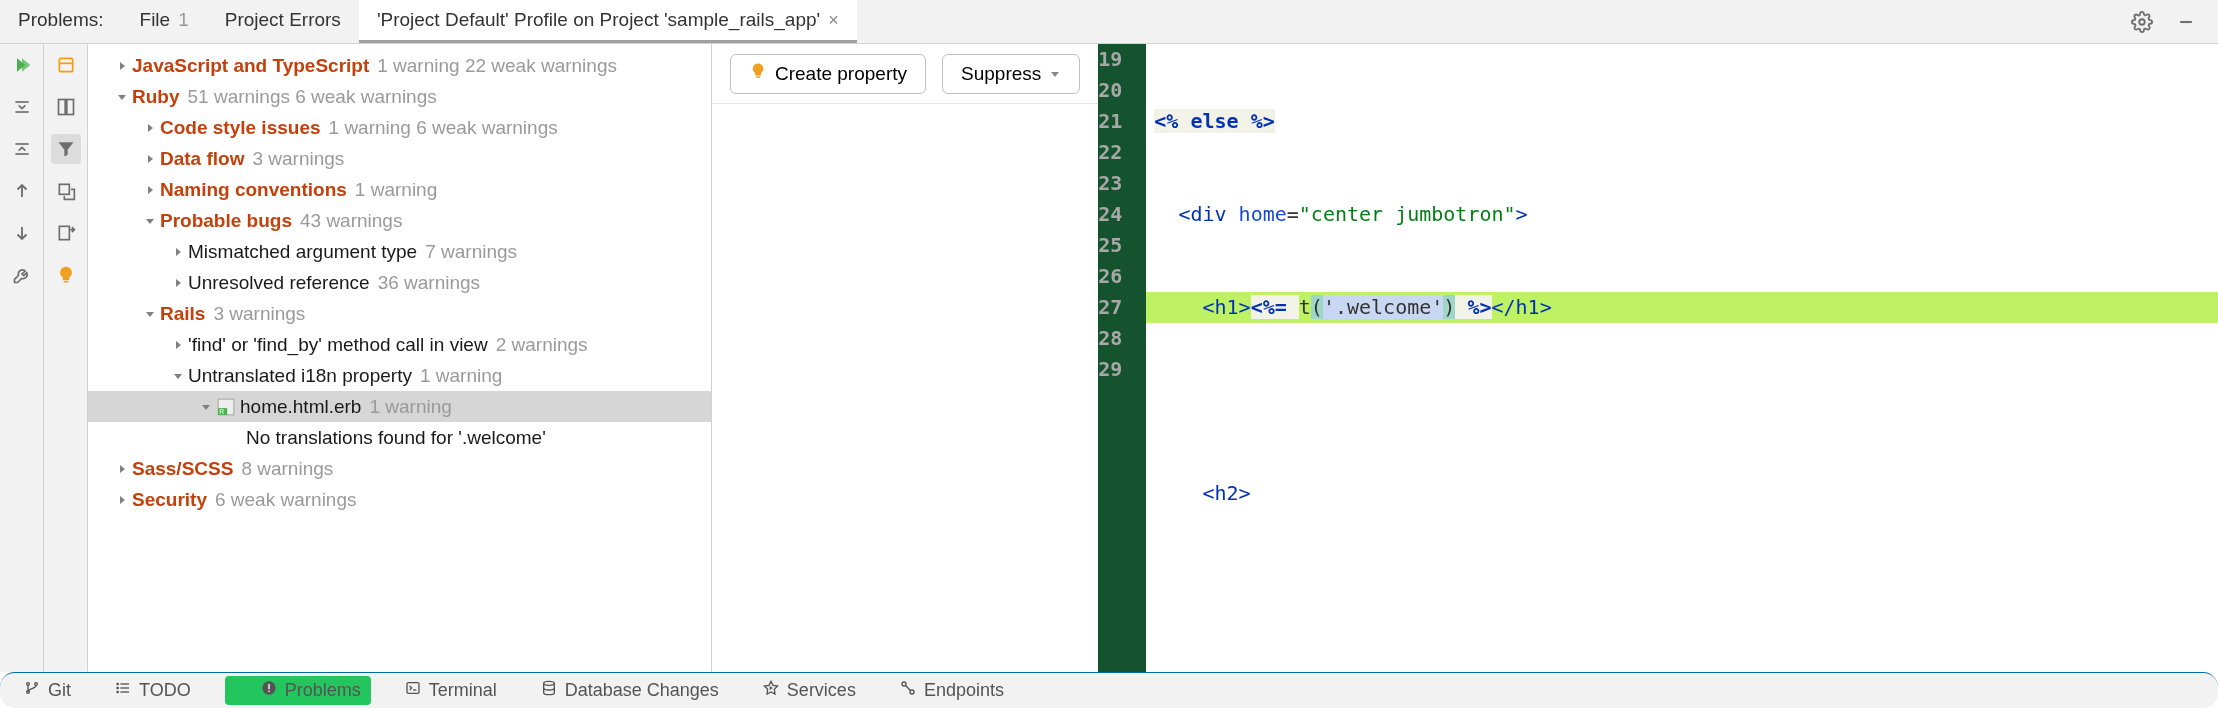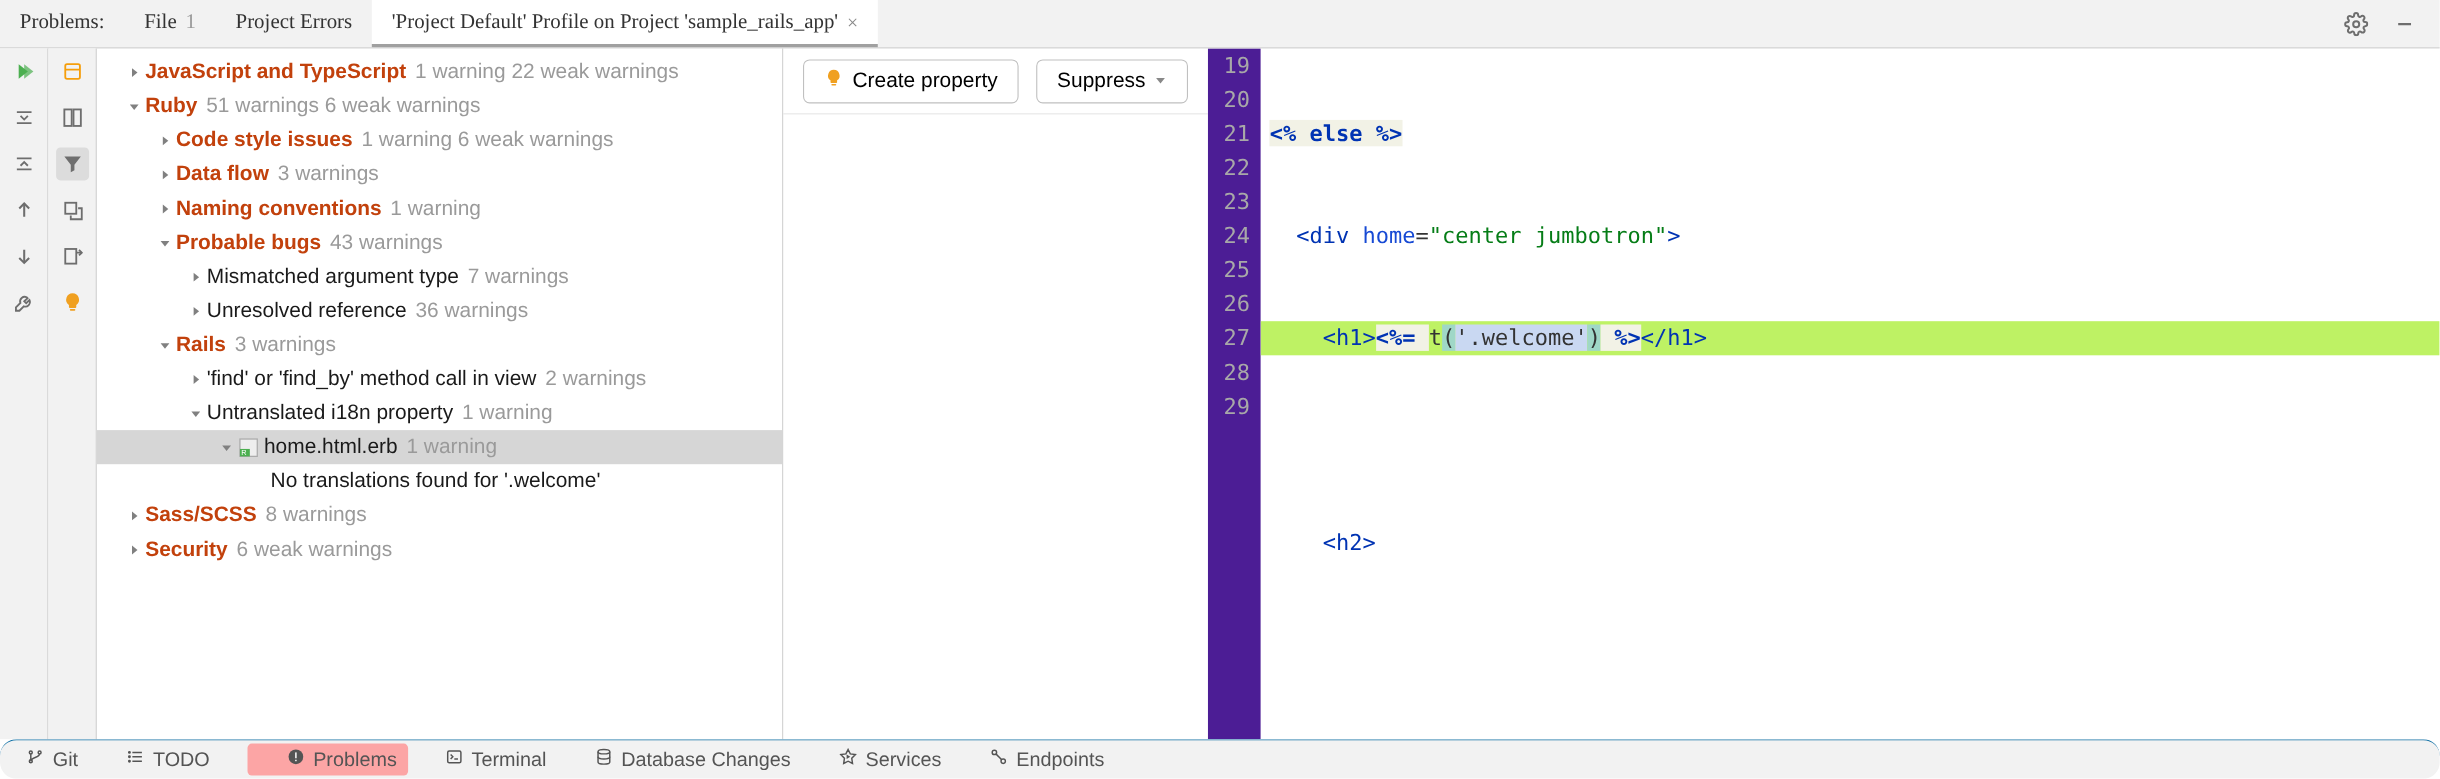--- a/index.html
+++ b/index.html
@@ -1,19 +1,19 @@
 <!DOCTYPE html>
 <html><head>
 <meta charset="utf-8">
 <style>
 * { box-sizing: border-box; margin: 0; padding: 0; }
 body { font-family: -apple-system, BlinkMacSystemFont, "Segoe UI", sans-serif; font-size: 19px; color: #333; background: #fff; width: 2218px; height: 708px; overflow: hidden; display: flex; flex-direction: column; }
 .tabs-row { height: 44px; display: flex; align-items: center; border-bottom: 1px solid #d1d1d1; background: #f2f2f2; }
 .tabs-left { display: flex; align-items: center; height: 100%; }
-.tab-label { padding: 0 18px; height: 100%; display: flex; align-items: center; gap: 8px; cursor: pointer; border-bottom: 3px solid transparent; font-family: Liberation Serif, serif; }
+.tab-label { padding: 0 18px; height: 100%; display: flex; align-items: center; gap: 8px; cursor: pointer; border-bottom: 3px solid transparent; }
 .tab-label.active { border-bottom-color: #a0a0a0; background: #fff; }
 .tab-close { color: #888; font-size: 18px; }
 .tabs-spacer { flex: 1; }
 .tabs-right { display: flex; align-items: center; gap: 16px; padding: 0 18px; }
 .icon-btn { width: 28px; height: 28px; display: flex; align-items: center; justify-content: center; color: #6e6e6e; cursor: pointer; }
 .main-row { flex: 1; display: flex; min-height: 0; }
 .left-toolbar { width: 44px; background: #f2f2f2; border-right: 1px solid #d1d1d1; display: flex; flex-direction: column; align-items: center; padding-top: 6px; gap: 12px; }
 .left-toolbar2 { width: 44px; background: #f2f2f2; border-right: 1px solid #d1d1d1; display: flex; flex-direction: column; align-items: center; padding-top: 6px; gap: 12px; }
 .tool-icon { width: 30px; height: 30px; display: flex; align-items: center; justify-content: center; cursor: pointer; color: #6e6e6e; border-radius: 4px; }
 .tool-icon.active { background: #dcdcdc; }
@@ -24,34 +24,34 @@
 .chev svg { width: 12px; height: 12px; }
 .tree-label { font-weight: 700; color: #c2410c; }
 .tree-meta { color: #9a9a9a; margin-left: 8px; font-weight: 400; }
 .tree-sub { font-weight: 400; color: #1a1a1a; }
 .file-icon { width: 20px; height: 18px; margin-right: 4px; display: inline-flex; align-items: center; justify-content: center; }
 .editor-pane { flex: 1; display: flex; flex-direction: row; min-width: 0; }
 .editor-toolbar { height: 60px; display: flex; align-items: center; gap: 16px; padding: 0 18px; border-bottom: 1px solid #e6e6e6; }
 .btn { height: 40px; padding: 0 18px; border: 1px solid #c0c0c0; border-radius: 6px; background: #fff; display: flex; align-items: center; gap: 8px; cursor: pointer; font-size: 19px; }
 .btn .bulb { color: #f0a020; }
 .editor-body { flex: 1; display: flex; font-family: "SF Mono", Menlo, Consolas, monospace; font-size: 20px; line-height: 31px; overflow: hidden; }
-.gutter { width: 48px; text-align: right; color: #a8a8a8; padding-right: 10px; background: #4c1d95; user-select: none; }
+.gutter { width: 48px; color: #a8a8a8; padding-right: 10px; background: #14532d; user-select: none; font-weight: bold; }
 .gutter-line { height: 31px; }
 .code { flex: 1; white-space: pre; overflow: hidden; }
 .code-line { height: 31px; padding-left: 8px; }
 .code-line.hl { background: #bef264; }
 .tag { color: #0033b3; }
 .attr { color: #174ad4; }
 .str { color: #067d17; }
 .erb { background: #f2f2e6; color: #0033b3; font-weight: 600; }
 .hilite { background: #c9d8f2; }
 .hilite-edge { background: #9fd7c7; }
 .bottom-bar { height: 36px; background: #f2f2f2; border-top: 1px solid #0369a1; display: flex; align-items: center; gap: 24px; padding: 0 14px; font-size: 18px; color: #545454; border-radius: 15px; }
 .bottom-item { display: flex; align-items: center; gap: 8px; cursor: pointer; padding: 4px 10px; border-radius: 4px; }
-.bottom-item.active { background: #fca5a5; padding-left: 36px; }
+.bottom-item.active { background: #22c55e; padding-left: 36px; }
 .count-badge { color: #9a9a9a; }
 </style>
 </head>
 <body>
 
 <div class="tabs-row">
   <div class="tabs-left">
     <div class="tab-label" style="font-weight:400;">
       <span>Problems:</span>
     </div>

